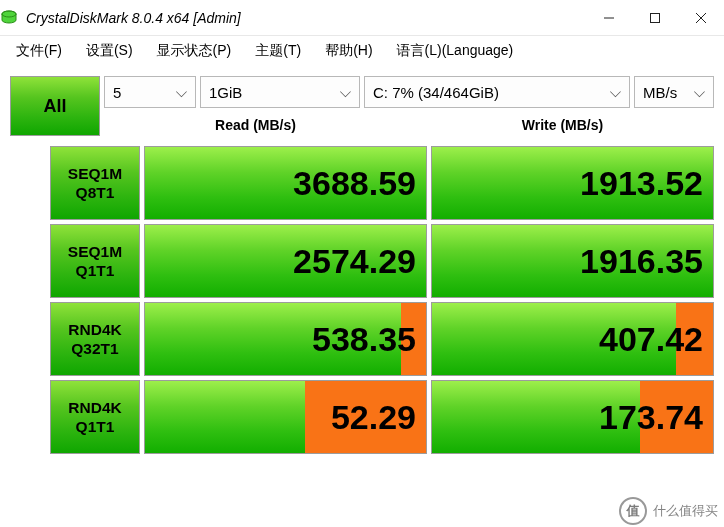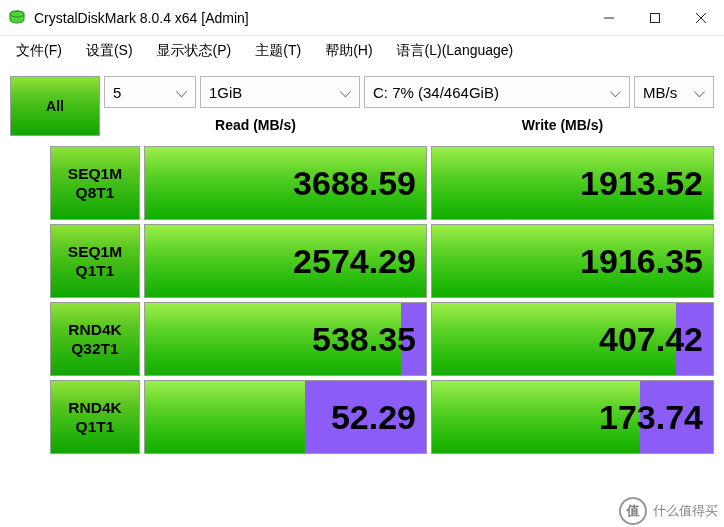--- a/index.html
+++ b/index.html
@@ -9,24 +9,24 @@
     font-family: "Segoe UI", "Microsoft YaHei", Arial, sans-serif;
     background:#fff;
     overflow:hidden;
     position:relative;
   }
   
   .titlebar {
     height:36px;
     display:flex;
     align-items:center;
-    padding-left:8px;
     font-size:14px;
     color:#000;
     border-bottom:1px solid #e8e8e8;
+    font-style:italic;
   }
   .titlebar .app-icon {
     width:18px; height:18px;
     margin-right:8px;
     display:flex; align-items:center; justify-content:center;
   }
   .titlebar .title { flex:1; }
   .win-controls { display:flex; height:100%; }
   .win-btn {
     width:46px; height:100%;
@@ -55,21 +55,21 @@
     grid-template-columns:90px 92px 160px 1fr 80px;
     gap:4px;
     height:60px;
   }
   .all-btn {
     background:linear-gradient(to bottom,#8fe23a 0%,#56c51f 35%,#2db40f 70%,#0fa600 100%);
     border:1px solid #9c9c9c;
     display:flex; align-items:center; justify-content:center;
     font-family: Arial, sans-serif;
     font-weight:bold;
-    font-size:14px;
+    font-size:18px;
     height:100%;
   }
   .combo {
     height:32px;
     border:1px solid #b8b8b8;
     display:flex; align-items:center;
     padding:0 8px;
     font-size:15px;
     background:#fdfdfd;
     position:relative;
@@ -108,21 +108,21 @@
     font-family: Arial, sans-serif;
     font-weight:bold;
     font-size:15.5px;
     line-height:1.25;
     text-align:center;
   }
   .result-cell {
     position:relative;
     border:1px solid #9c9c9c;
     overflow:hidden;
-    background:#8b5cf6;
+    background:#f97316;
   }
   .result-bar {
     position:absolute;
     left:0; top:0; bottom:0;
     background:linear-gradient(to bottom,#9def4b 0%,#60d328 35%,#2fbf10 70%,#12ae00 100%);
   }
   .result-val {
     position:absolute;
     right:10px; top:50%;
     transform:translateY(-50%);

